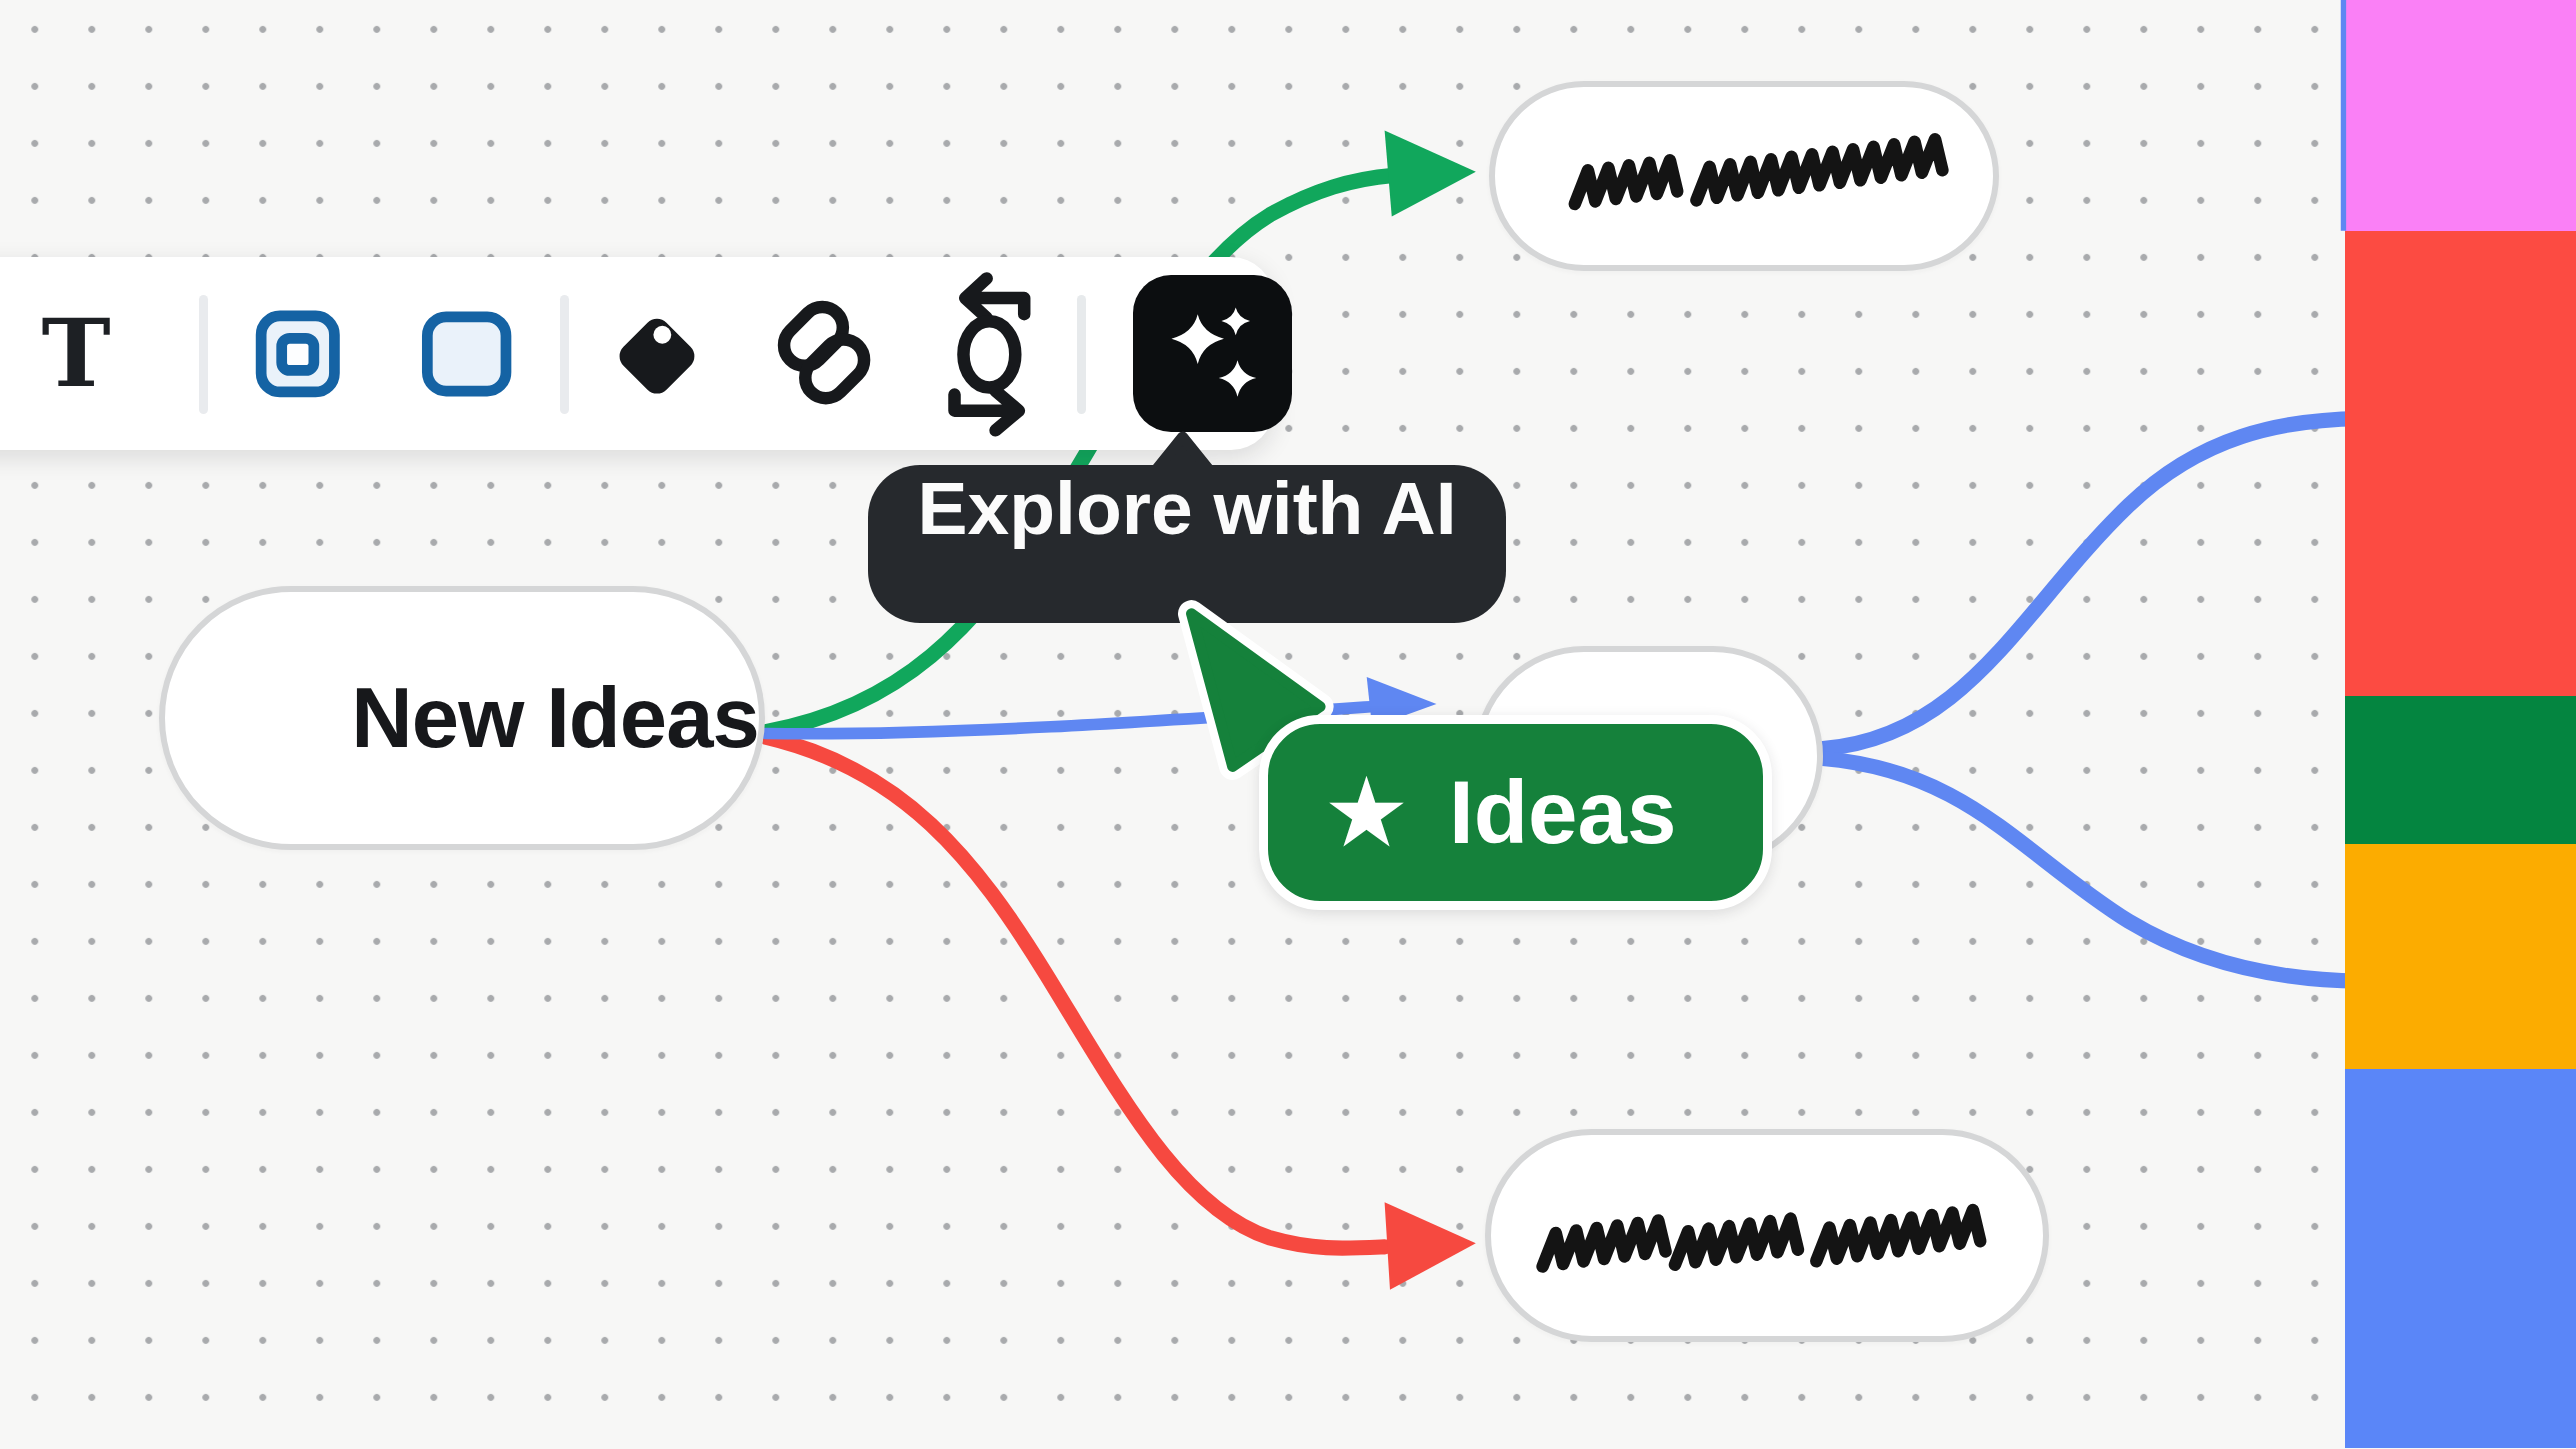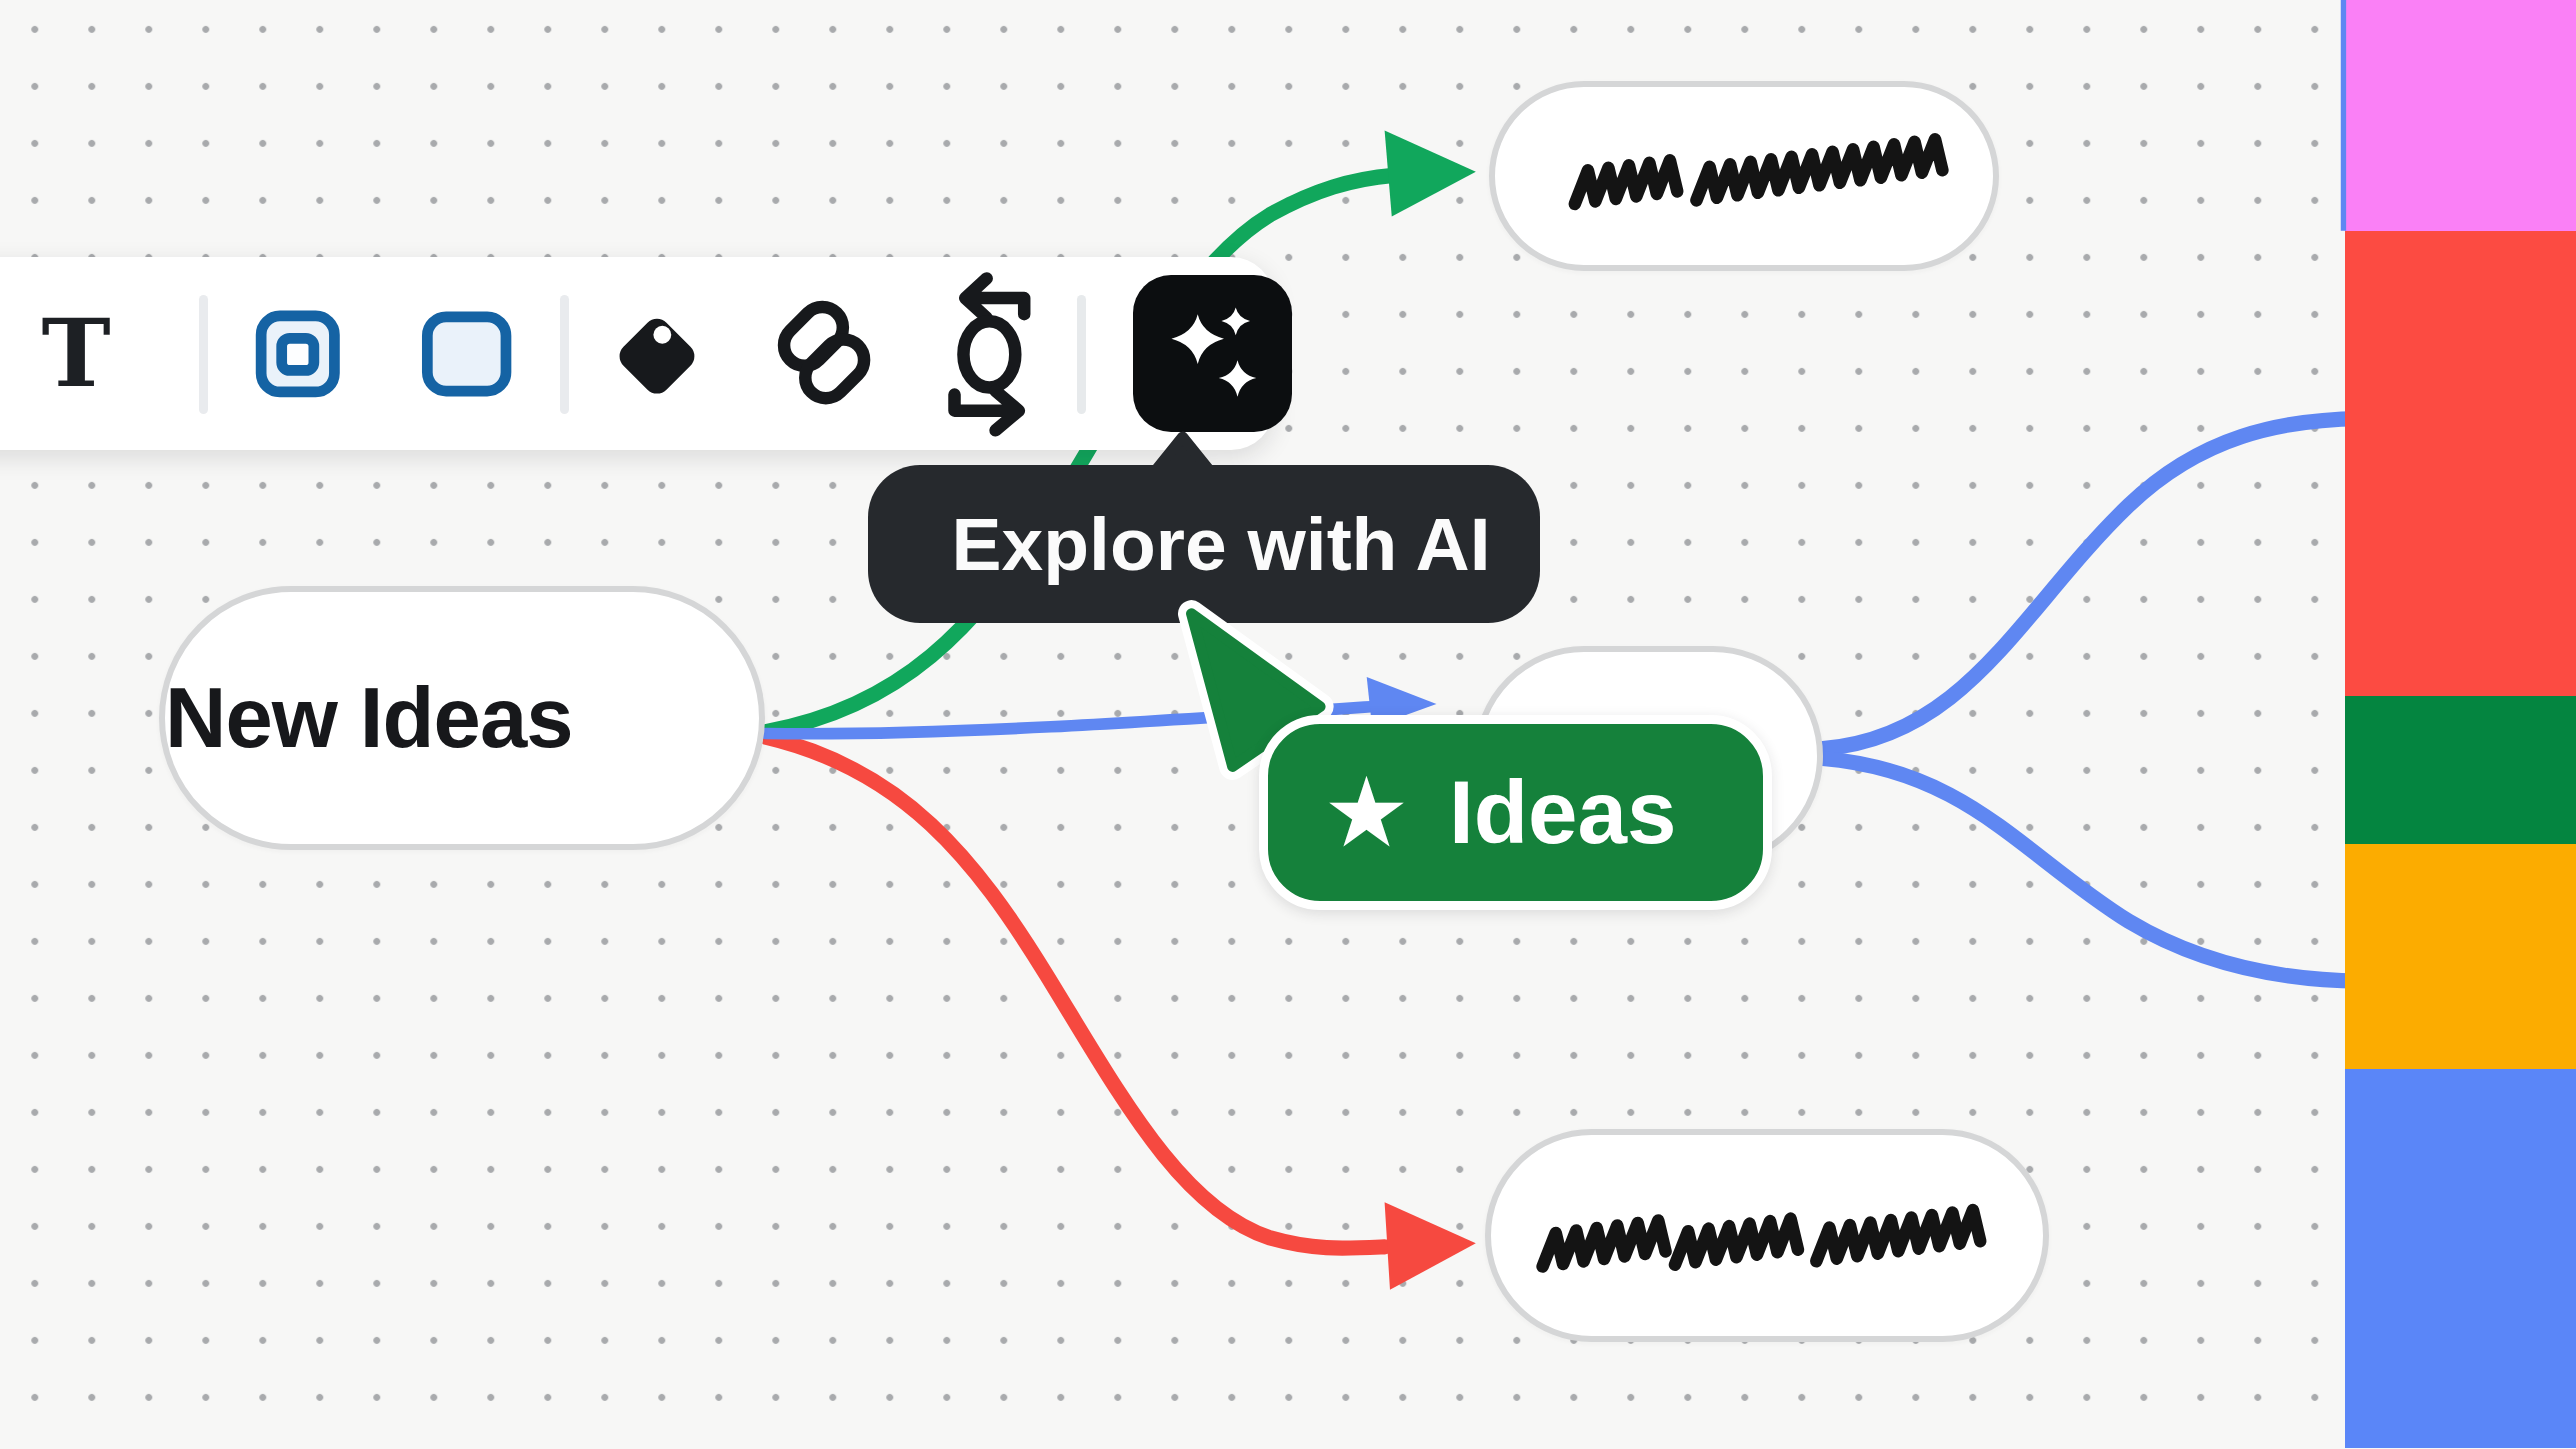--- a/index.html
+++ b/index.html
@@ -14,21 +14,21 @@
     background-image:radial-gradient(circle, rgba(104,107,112,0.55) 3px, rgba(104,107,112,0) 3.8px);
     background-size:57px 57px;
     background-position:6.3px 0.9px;
   }
   svg.layer{position:absolute;left:0;top:0;pointer-events:none;}
 
   
   .pill{
     position:absolute;background:#ffffff;border:6.3px solid #d5d6d7;
     border-radius:894px;box-sizing:border-box;
-    display:flex;align-items:center;justify-content:flex-start;
+    display:flex;align-items:center;justify-content:flex-end;
     box-shadow:0 1.8px 5.4px rgba(40,42,46,.04);
   }
   #node-new-ideas{left:159px;top:586px;width:606px;height:264px;}
   #node-new-ideas .node-label{
     font-size:85px;font-weight:700;color:#17181b;letter-spacing:-0.9px;white-space:nowrap;
   }
   #node-top{left:1489px;top:81px;width:510px;height:190px;}
   #node-middle{left:1474px;top:646px;width:349px;height:220px;}
   #node-bottom{left:1485px;top:1129px;width:564px;height:213px;}
 
@@ -47,21 +47,21 @@
   #tb-text{left:54px;width:116px;}
   #tb-text .t-glyph{font-family:"DejaVu Serif", serif;font-weight:700;font-size:93px;color:#1d2024;line-height:1;}
   #tb-ai-button{
     position:absolute;left:1133px;top:275px;width:159px;height:157px;border-radius:38px;
     background:#0c0e10;display:flex;align-items:center;justify-content:center;
   }
   
   #tooltip{
     position:absolute;left:868px;top:465px;width:638px;height:158px;
     background:#26292d;border-radius:52px;
-    display:flex;align-items:center;justify-content:center;padding-left:34px;
+    display:flex;justify-content:center;
   }
   #tooltip .tip-text{color:#fbfbfb;font-size:75px;font-weight:700;white-space:nowrap;}
   #tooltip-caret{position:absolute;left:1143px;top:428px;}
 
   
   #olivia-label{
     position:absolute;left:1259px;top:715px;width:513px;height:195px;
     border-radius:61px;border:9px solid #ffffff;box-sizing:border-box;
     display:flex;align-items:center;box-shadow:0 3.6px 12.5px rgba(30,34,40,.12);
   }

